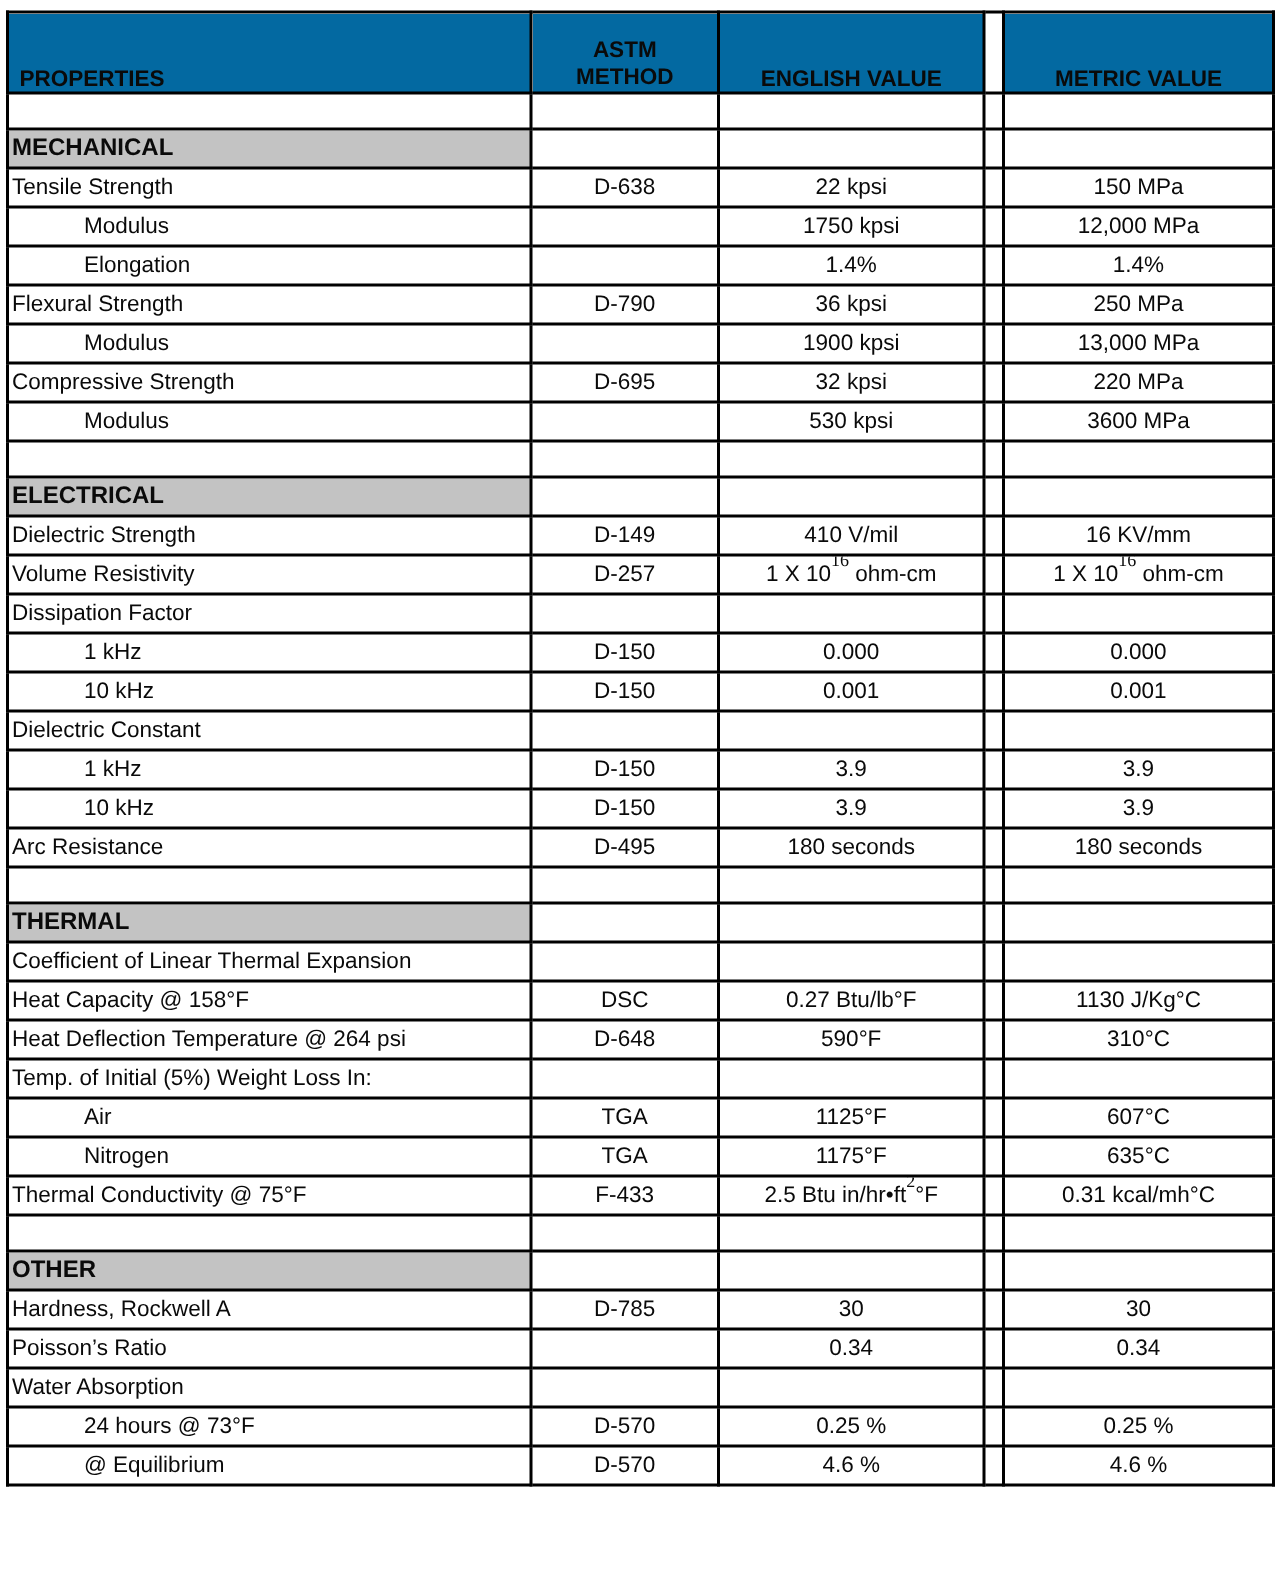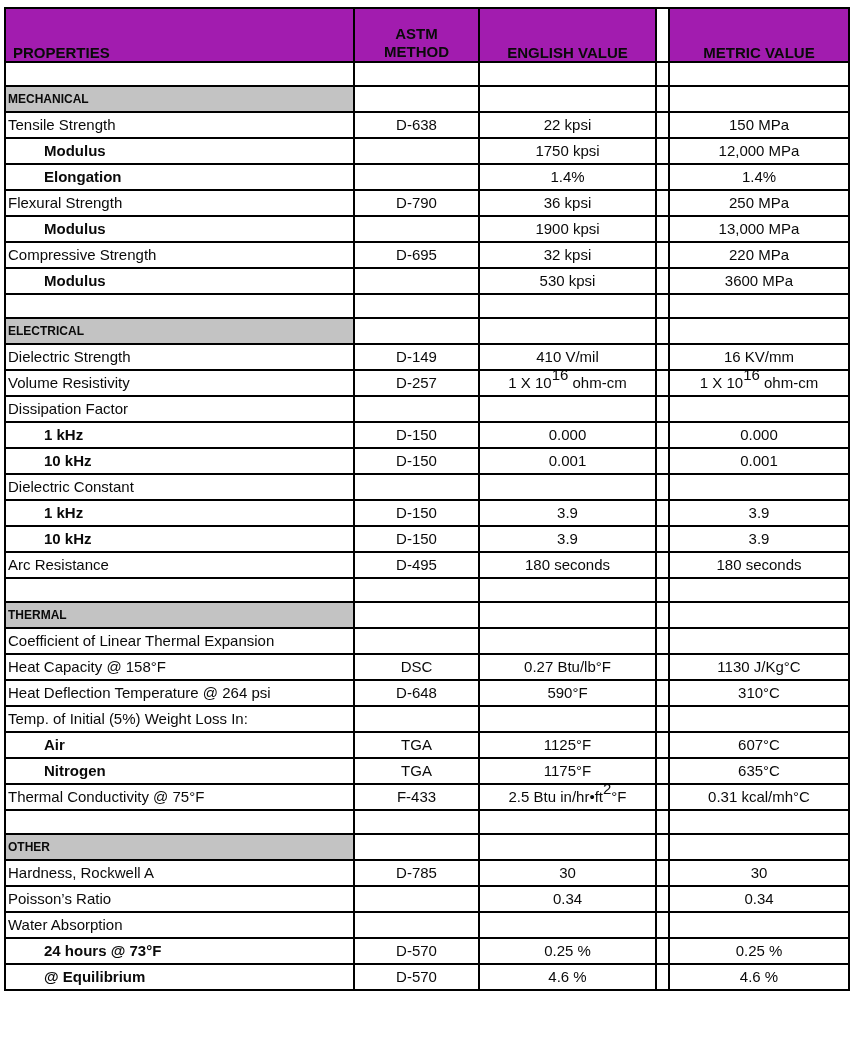--- a/index.html
+++ b/index.html
@@ -26,62 +26,63 @@
     border: 2px solid #000000;
     font-size: 15px;
     padding: 0 2px;
     overflow: hidden;
     white-space: nowrap;
     box-sizing: border-box;
   }
   thead th {
     height: 54px;
     vertical-align: bottom;
-    background: #a21caf;
+    background: #0369a1;
     font-weight: bold;
     font-size: 15.5px;
     padding-bottom: 4px;
     text-align: center;
   }
   thead th.col-prop {
     text-align: left;
     padding-left: 7px;
     margin-top: 12px;
   }
   thead th .hline { line-height: 18px; }
   tbody td {
     height: 24px;
     line-height: 24px;
   }
   td.prop {
     text-align: left;
     padding-left: 7px;
   }
-  td.prop.indent { padding-left: 38px; font-weight: bold; }
+  td.prop.indent { padding-left: 50px; }
   td.center { text-align: center; }
   tr.section td.prop {
     background: #c3c3c3;
     font-weight: bold;
-    font-size: 12px;
+    font-size: 16px;
   }
   
   th.gap, td.gap {
     background: #ffffff;
     border-top: none;
     border-bottom: none;
     padding: 0;
   }
   thead th.gap { border-top: 2px solid #000000; }
   tbody tr:last-child td.gap { border-bottom: 2px solid #000000; }
   sup {
-    font-size: 15px;
+    font-size: 12px;
     line-height: 1;
     vertical-align: top;
     position: relative;
     top: -4px;
+    font-family: Liberation Serif, serif;
   }
 </style>
 </head>
 <body>
 
 <div class="sheet">
   <table class="props">
     <colgroup>
       <col style="width:349px">
       <col style="width:125px">

